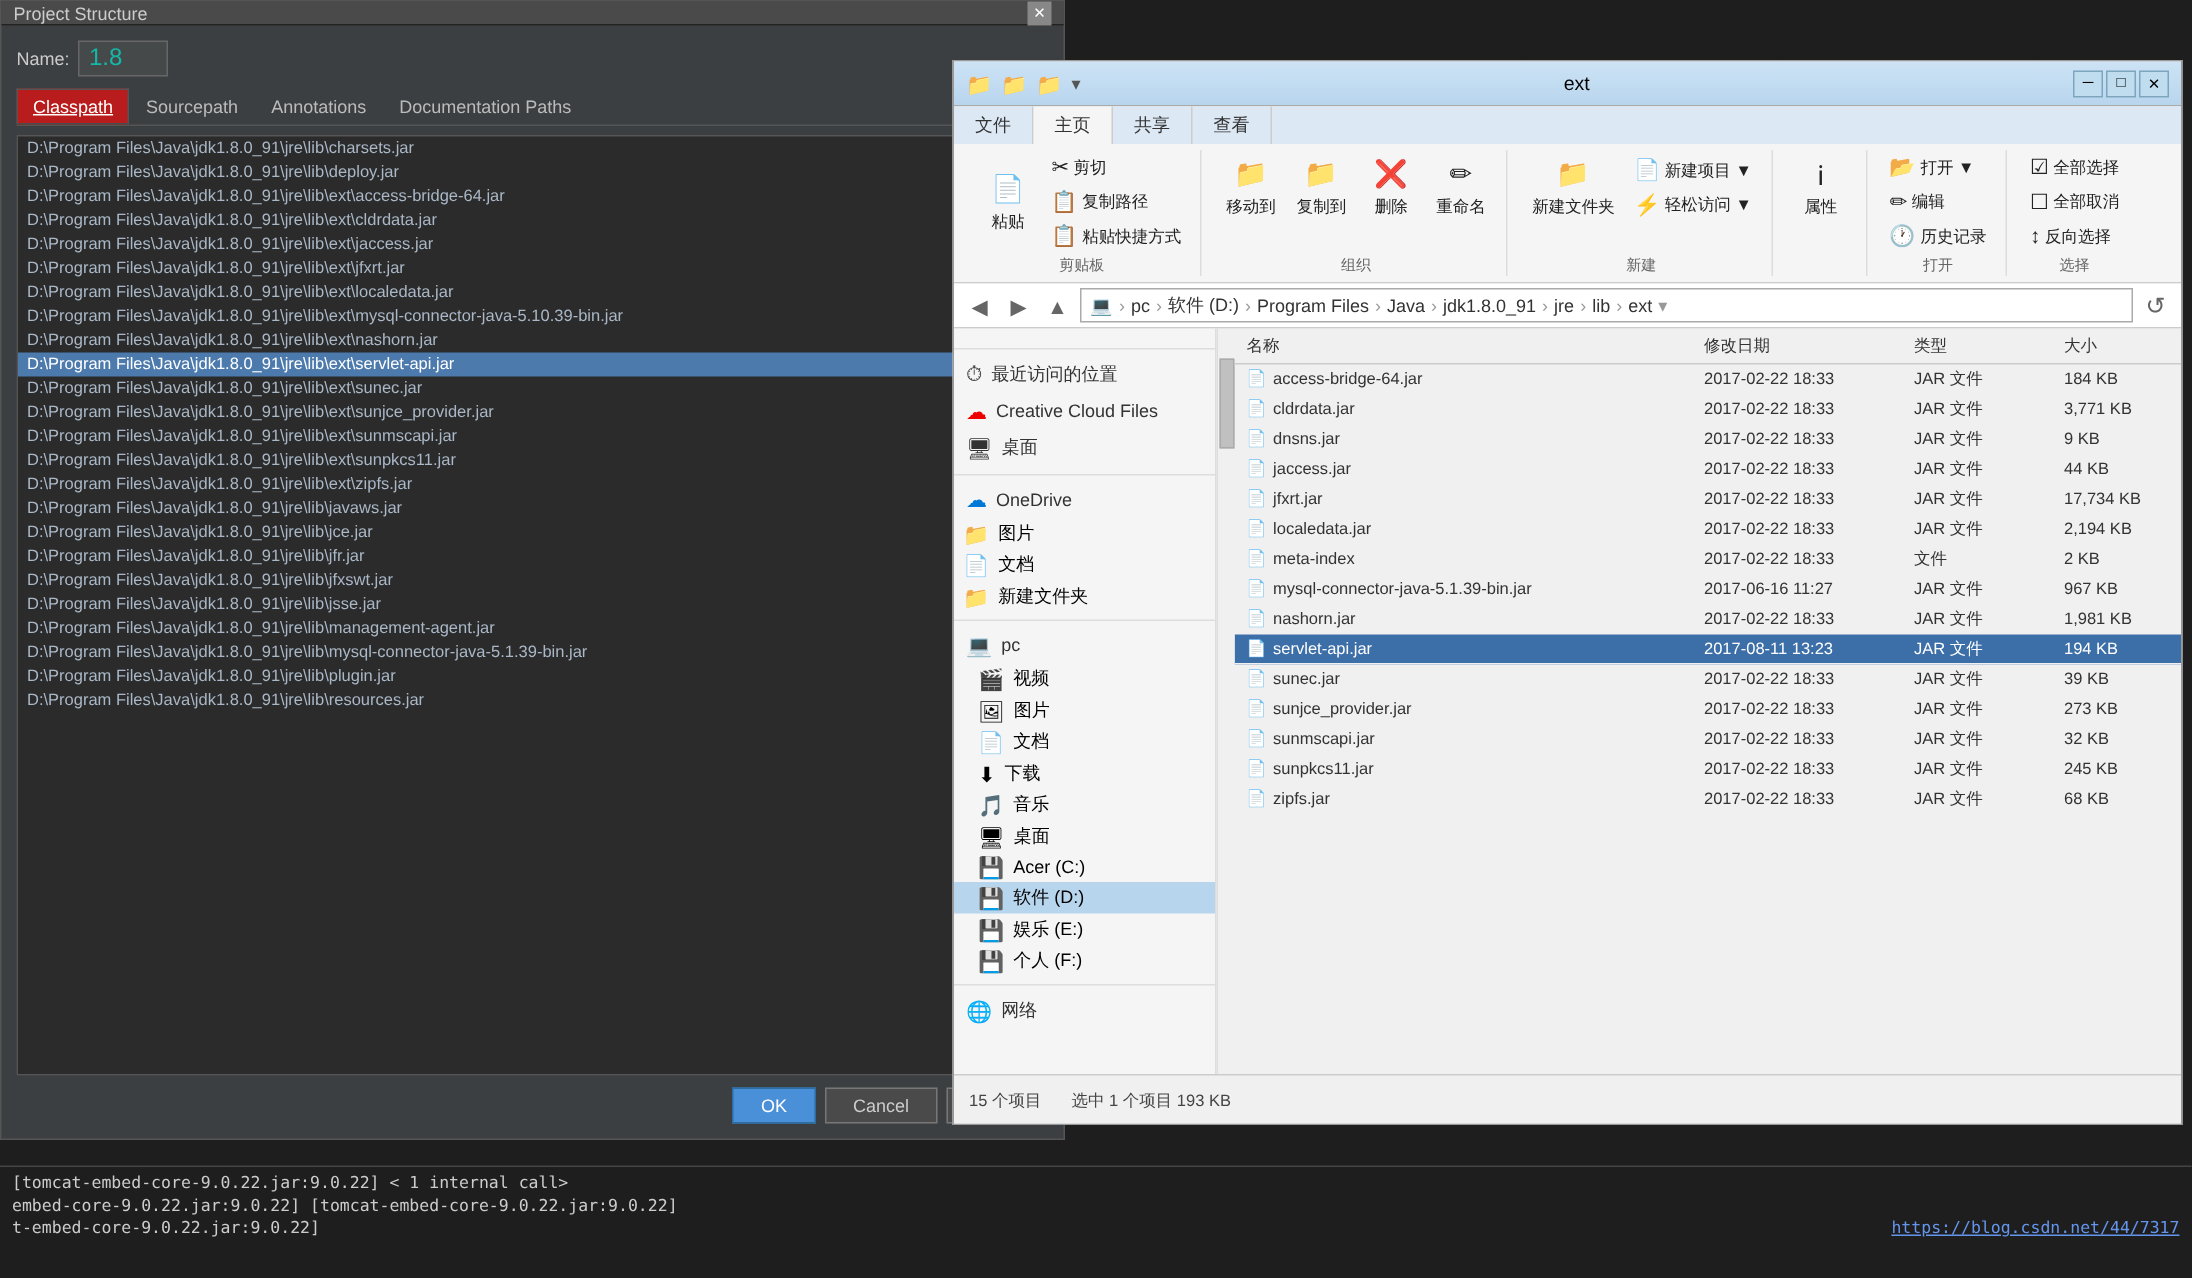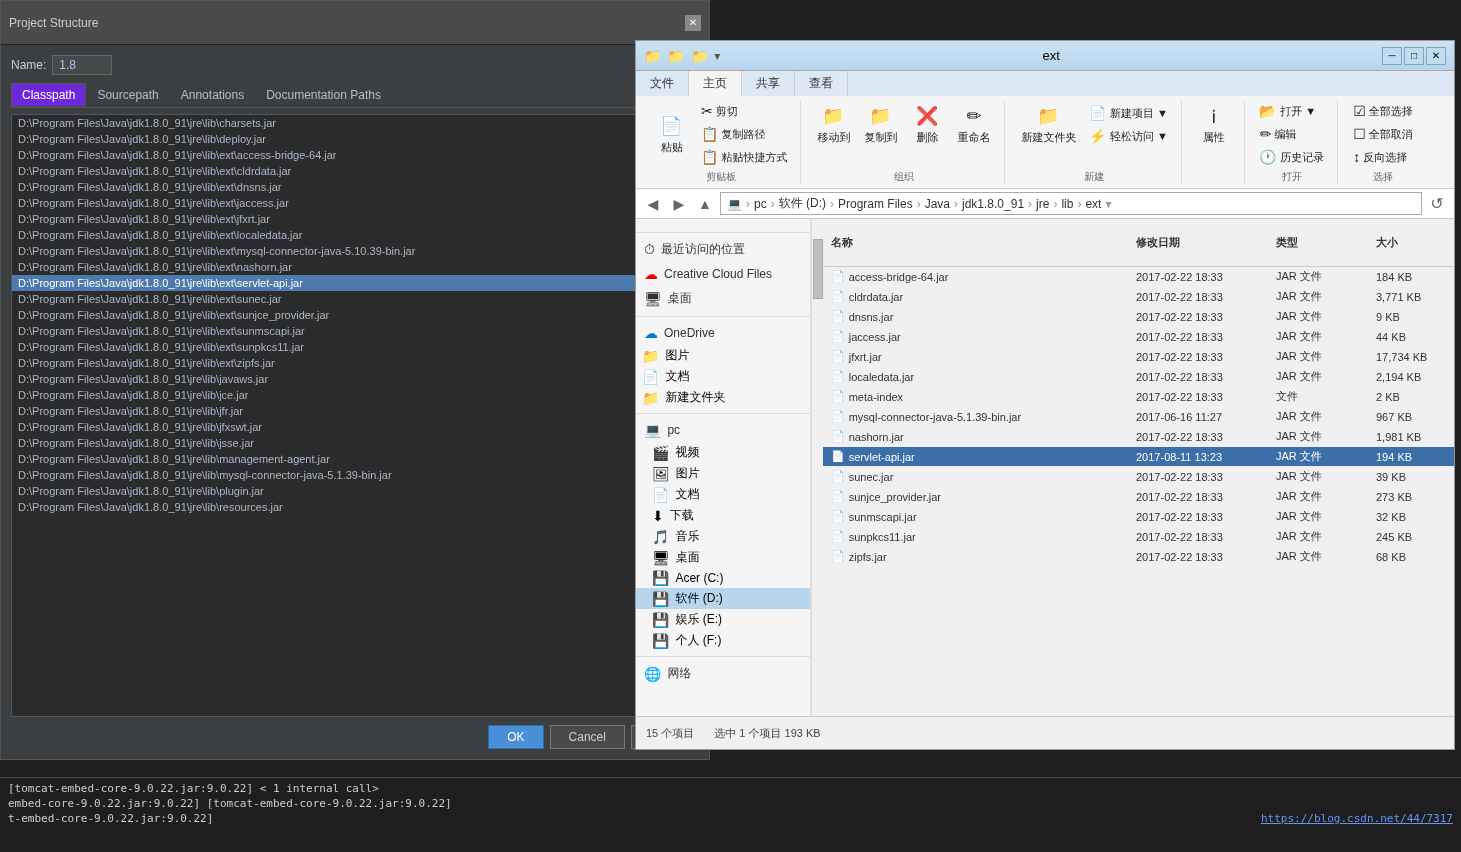--- a/index.html
+++ b/index.html
@@ -11,21 +11,21 @@
       top: 0; left: 0;
       width: 710px;
       height: 760px;
       background: #3c3f41;
       border: 1px solid #555;
       display: flex;
       flex-direction: column;
     }
     .dialog-titlebar {
       background: #4a4a4a;
-      height: 44px;
+      height: 16px;
       display: flex;
       align-items: center;
       justify-content: space-between;
       padding: 0 8px;
       border-bottom: 1px solid #222;
     }
     .dialog-title {
       color: #ccc;
       font-size: 12px;
     }
@@ -39,23 +39,23 @@
       display: flex; align-items: center; justify-content: center;
     }
     .dialog-body { flex: 1; display: flex; flex-direction: column; padding: 10px; }
     .name-row {
       display: flex; align-items: center; margin-bottom: 8px; gap: 6px;
     }
     .name-label { color: #ccc; font-size: 12px; }
     .name-input {
       border: 1px solid #666;
       background: #45494a;
-      color: #c4b5fd;
+      color: #14b8a6;
       padding: 2px 6px;
-      font-size: 12px;
+      font-size: 16px;
       width: 60px;
     }
     .jdk-row {
       display: flex; align-items: center; margin-bottom: 8px; gap: 6px;
     }
     .jdk-label { color: #ccc; font-size: 12px; }
     .jdk-input {
       border: 1px solid #666;
       background: #45494a;
       color: #ccc;
@@ -68,22 +68,23 @@
     }
     .tab {
       padding: 4px 10px;
       color: #bbb;
       font-size: 12px;
       cursor: pointer;
       border: 1px solid transparent;
     }
     .tab.active {
       color: #fff;
-      background: #6d28d9;
+      background: #b91c1c;
       border-color: #555 #555 #4a4a4a;
+      text-decoration: underline;
     }
     .file-list {
       flex: 1;
       background: #2b2b2b;
       border: 1px solid #555;
       overflow-y: auto;
       color: #a9b7c6;
       font-size: 11px;
     }
     .file-item {
@@ -302,26 +303,26 @@
     }
 
     
     .file-listing {
       flex: 1;
       overflow-y: auto;
     }
     .listing-header {
       display: grid;
       grid-template-columns: 1fr 140px 100px 70px;
-      padding: 16px 8px;
+      padding: 4px 8px;
       background: #f0f0f0;
       border-bottom: 1px solid #ccc;
       font-size: 11px;
       color: #333;
-      font-weight: bold;
+      font-weight: normal;
       position: sticky;
       top: 0;
       z-index: 1;
     }
     .listing-header .col { cursor: pointer; }
     .listing-row {
       display: grid;
       grid-template-columns: 1fr 140px 100px 70px;
       padding: 2px 8px;
       font-size: 11px;
@@ -381,21 +382,20 @@
       <div class="tab active">Classpath</div>
       <div class="tab">Sourcepath</div>
       <div class="tab">Annotations</div>
       <div class="tab">Documentation Paths</div>
     </div>
     <div class="file-list">
       <div class="file-item">D:\Program Files\Java\jdk1.8.0_91\jre\lib\charsets.jar</div>
       <div class="file-item">D:\Program Files\Java\jdk1.8.0_91\jre\lib\deploy.jar</div>
       <div class="file-item">D:\Program Files\Java\jdk1.8.0_91\jre\lib\ext\access-bridge-64.jar</div>
       <div class="file-item">D:\Program Files\Java\jdk1.8.0_91\jre\lib\ext\cldrdata.jar</div>
-      <div class="file-item">D:\Program Files\Java\jdk1.8.0_91\jre\lib\ext\dnsns.jar</div>
       <div class="file-item">D:\Program Files\Java\jdk1.8.0_91\jre\lib\ext\jaccess.jar</div>
       <div class="file-item">D:\Program Files\Java\jdk1.8.0_91\jre\lib\ext\jfxrt.jar</div>
       <div class="file-item">D:\Program Files\Java\jdk1.8.0_91\jre\lib\ext\localedata.jar</div>
       <div class="file-item">D:\Program Files\Java\jdk1.8.0_91\jre\lib\ext\mysql-connector-java-5.10.39-bin.jar</div>
       <div class="file-item">D:\Program Files\Java\jdk1.8.0_91\jre\lib\ext\nashorn.jar</div>
       <div class="file-item selected">D:\Program Files\Java\jdk1.8.0_91\jre\lib\ext\servlet-api.jar</div>
       <div class="file-item">D:\Program Files\Java\jdk1.8.0_91\jre\lib\ext\sunec.jar</div>
       <div class="file-item">D:\Program Files\Java\jdk1.8.0_91\jre\lib\ext\sunjce_provider.jar</div>
       <div class="file-item">D:\Program Files\Java\jdk1.8.0_91\jre\lib\ext\sunmscapi.jar</div>
       <div class="file-item">D:\Program Files\Java\jdk1.8.0_91\jre\lib\ext\sunpkcs11.jar</div>

